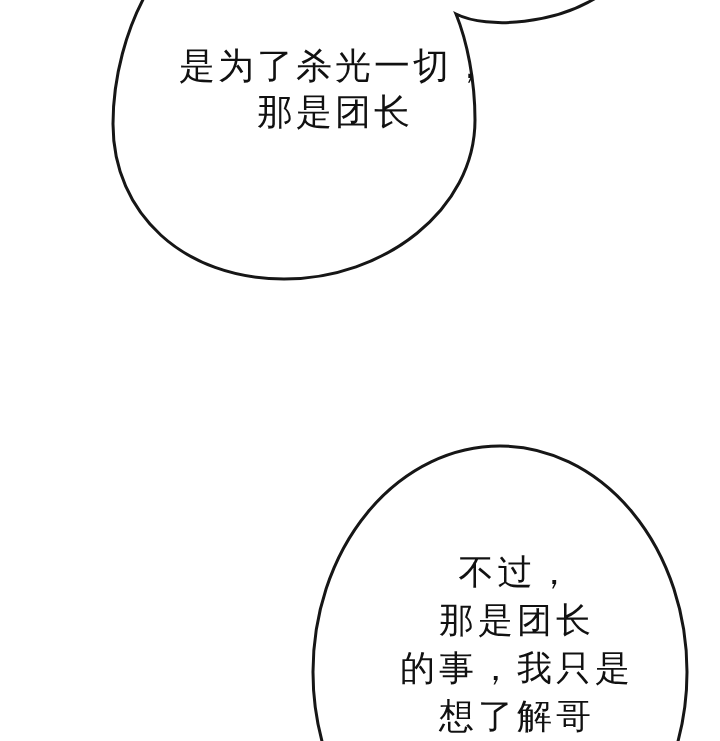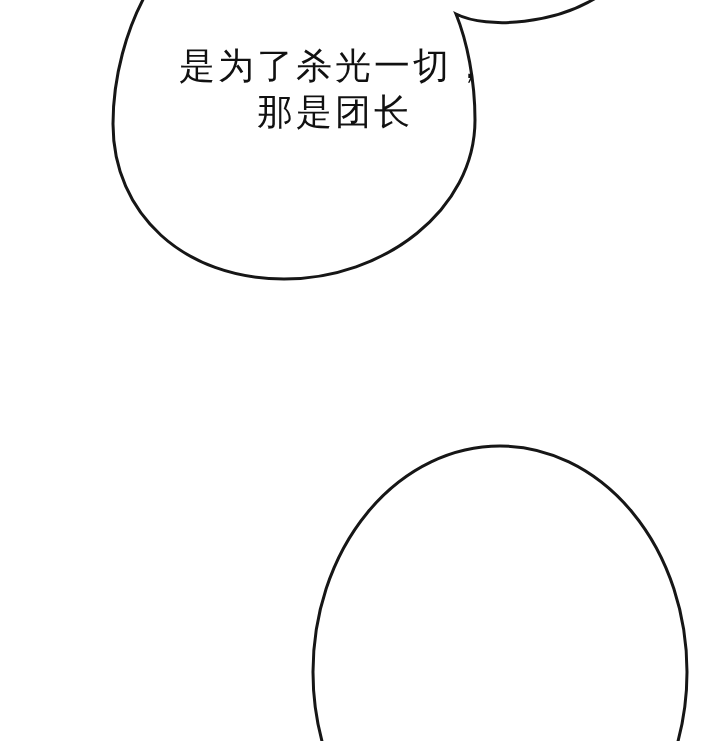--- a/index.html
+++ b/index.html
@@ -71,14 +71,20 @@
              L 146,-6 Z" stroke="#161616"></path>
 
     <ellipse class="bubble-shape" cx="500" cy="672" rx="187" ry="226" stroke="#161616"></ellipse>
   </svg>
 
   <div class="bubble-text top">
     <span class="line">是为了杀光一切，</span>
     <span class="line">那是团长</span>
   </div>
 
+  <div class="bubble-text bottom">
+    <span class="line">不过，</span>
+    <span class="line">那是团长</span>
+    <span class="line">的事，我只是</span>
+    <span class="line">想了解哥</span>
+  </div>
 
 </div>
 
 </body></html>

